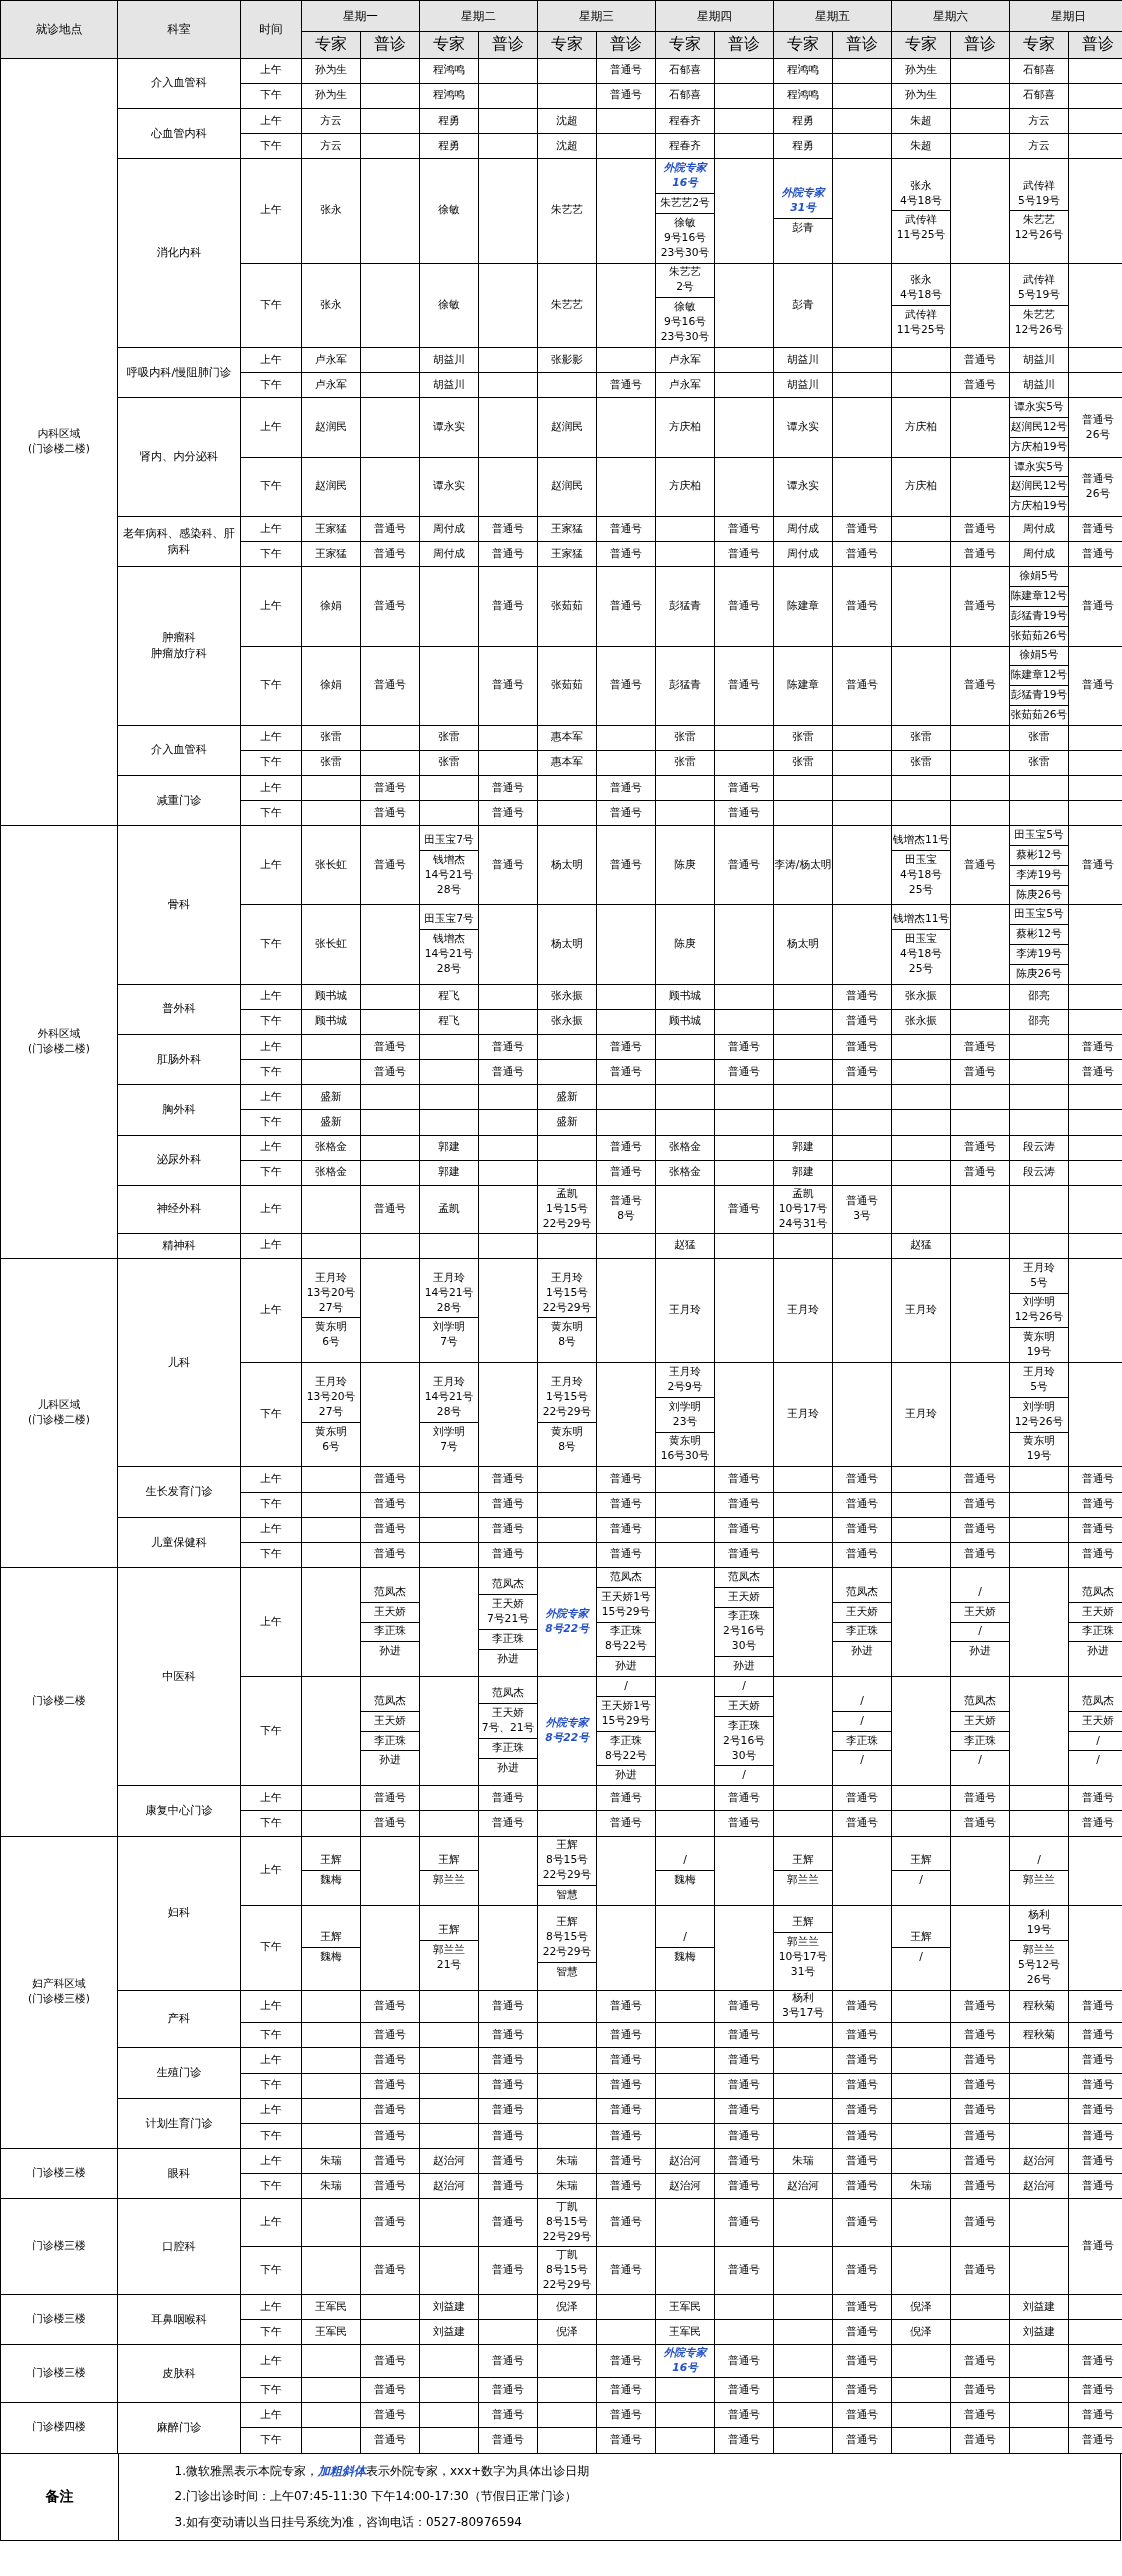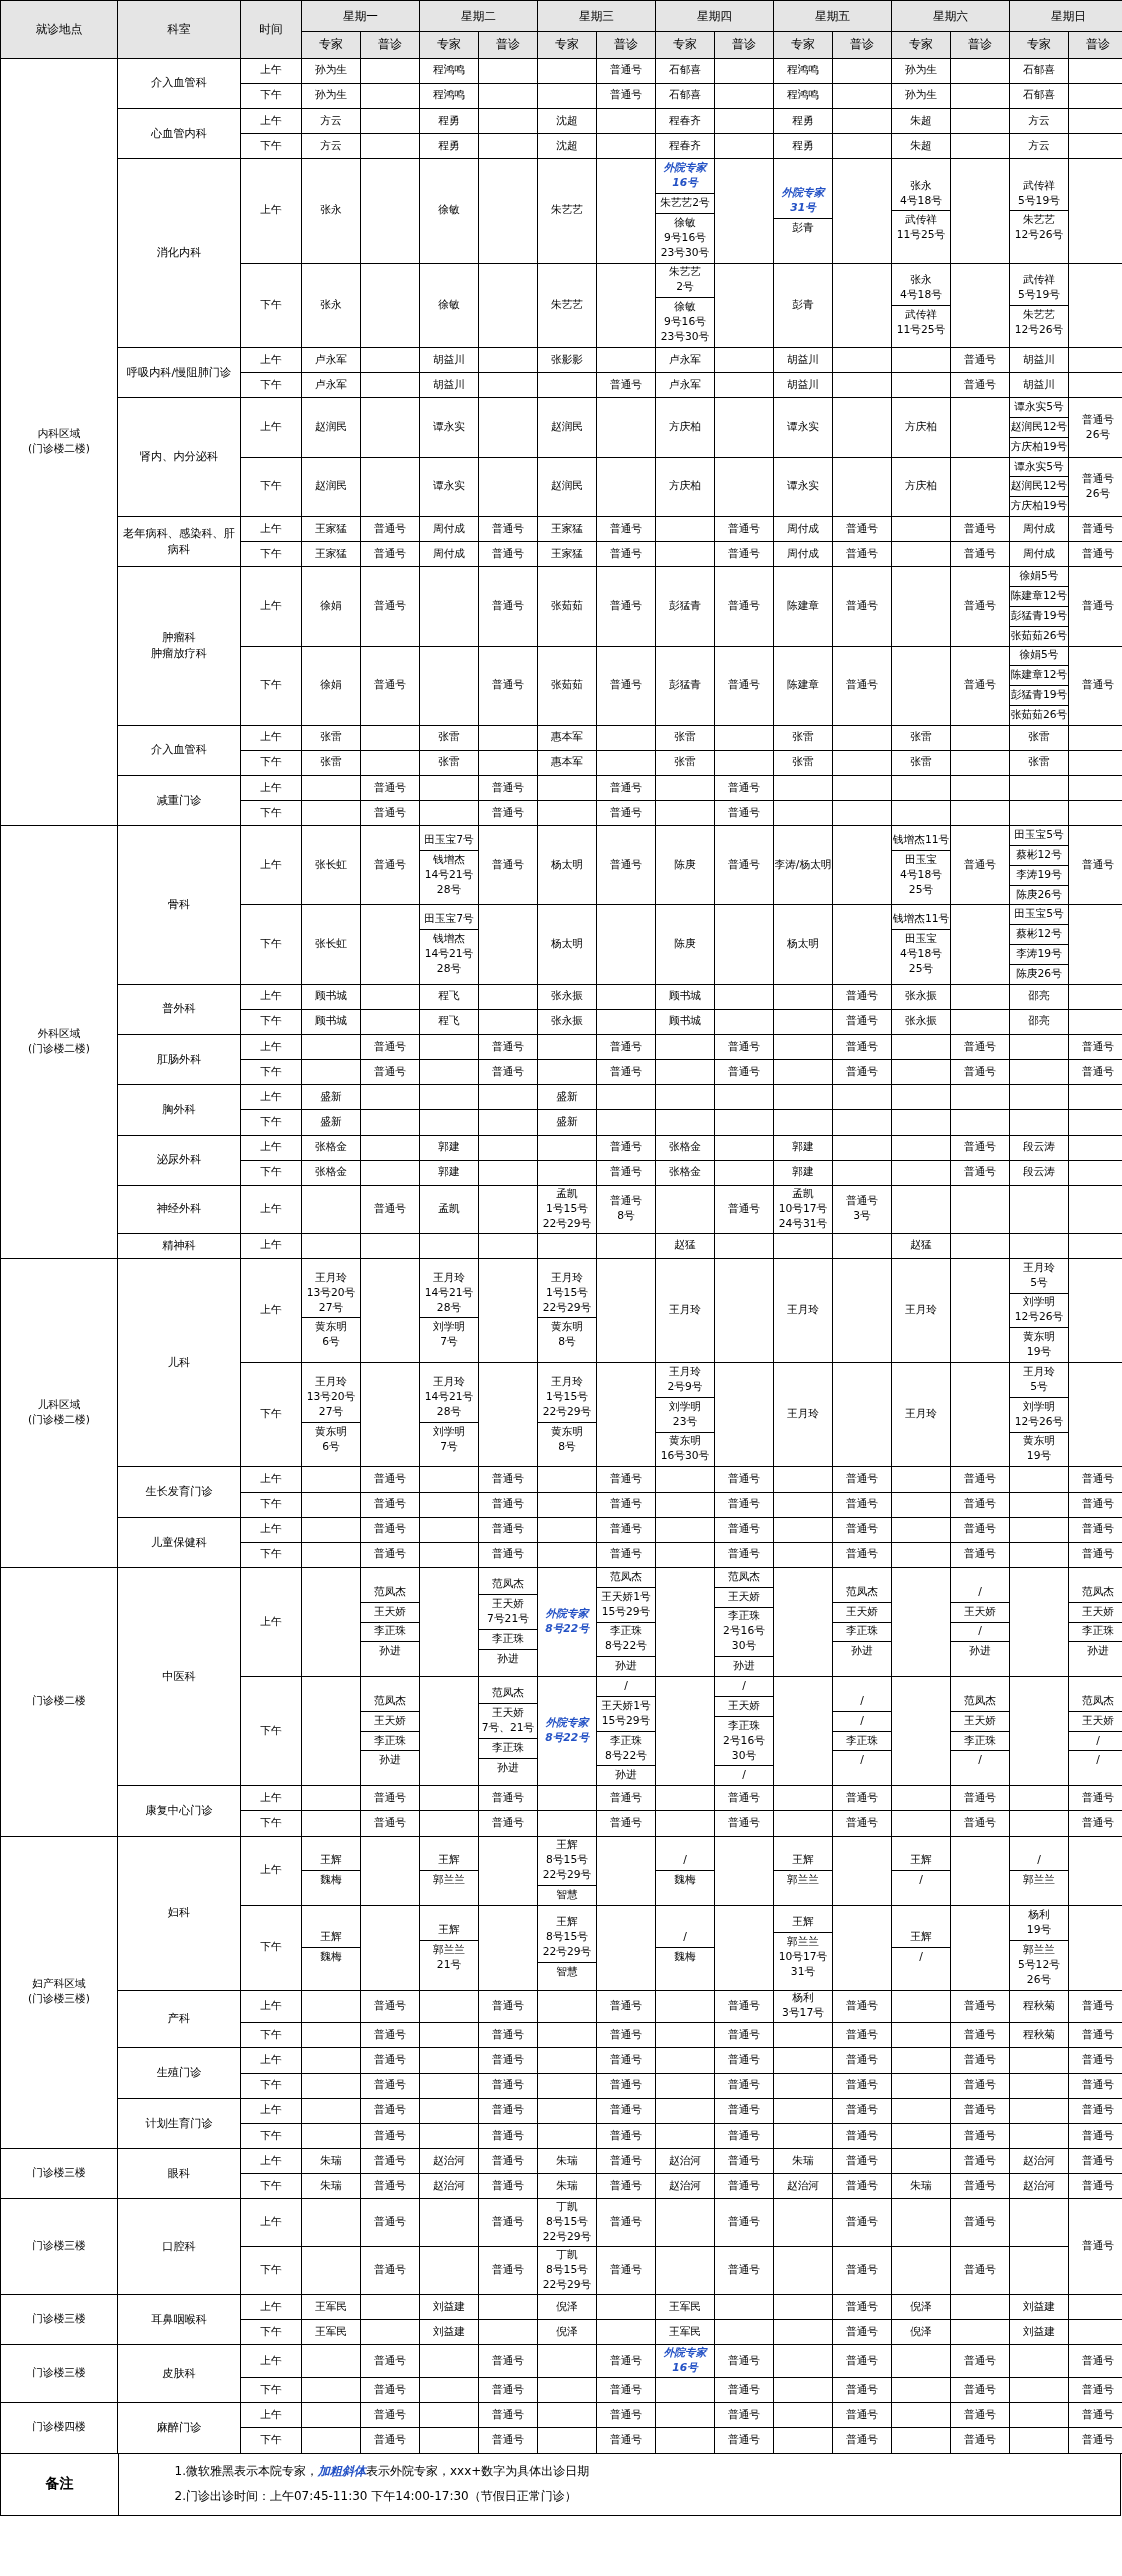--- a/index.html
+++ b/index.html
@@ -4,21 +4,21 @@
 <style>
   html,body{margin:0;padding:0;background:#fff;}
   body{width:1123px;font-family:"DejaVu Sans","Liberation Sans",sans-serif;color:#000;}
   .page{width:1123px;}
   .main-title{font-size:18.7px;font-weight:bold;text-align:center;padding:3.7px 0 4.7px 0;}
   table{border-collapse:collapse;table-layout:fixed;width:1123px;}
   td,th{border:0.9px solid #000;font-size:10.7px;text-align:center;vertical-align:middle;padding:0.9px 0;line-height:1.4;overflow:hidden;word-break:break-all;}
   th{font-weight:normal;}
   .green{background:#e5e5e5;}
   .hd th{font-size:11.7px;height:28px;}
-  .sub th{font-size:12px;height:24px;margin-top:6px;}
+  .sub th{font-size:16px;height:24px;margin-top:6px;}
   .blue{color:#2351c5;font-weight:bold;font-style:italic;}
   td.stk{padding:0;}
   .si{padding:1.9px 0;min-height:15px;display:flex;align-items:center;justify-content:center;flex-direction:column;}
   .sb{border-top:0.9px solid #000;}
   tr.simple td{height:22.4px;}
   td.gt{border-top-width:1.9px;}
   .mt{border:1.9px solid #000;}
   .loc-cell{font-size:10.7px;}
   .dep-cell{font-size:11.2px;}
   .notes{display:flex;border:1.9px solid #000;border-top:none;width:1119px;}
@@ -1312,18 +1312,19 @@
         </tr>
       </tbody>
   </table>
 
   <div class="notes">
     <div class="notes-label">备注</div>
     <div class="notes-body">
       <div id="note-line-1"><span>1.微软雅黑表示本院专家，</span><span class="blue">加粗斜体</span><span>表示外院专家，xxx+数字为具体出诊日期</span></div>
       <div id="note-extra-lines">
           <div>2.门诊出诊时间：上午07:45-11:30  下午14:00-17:30（节假日正常门诊）</div>
+          <div>3.如有变动请以当日挂号系统为准，咨询电话：0527-80976594</div>
         </div>
     </div>
   </div>
 
 </div>
 
 
 </body></html>

